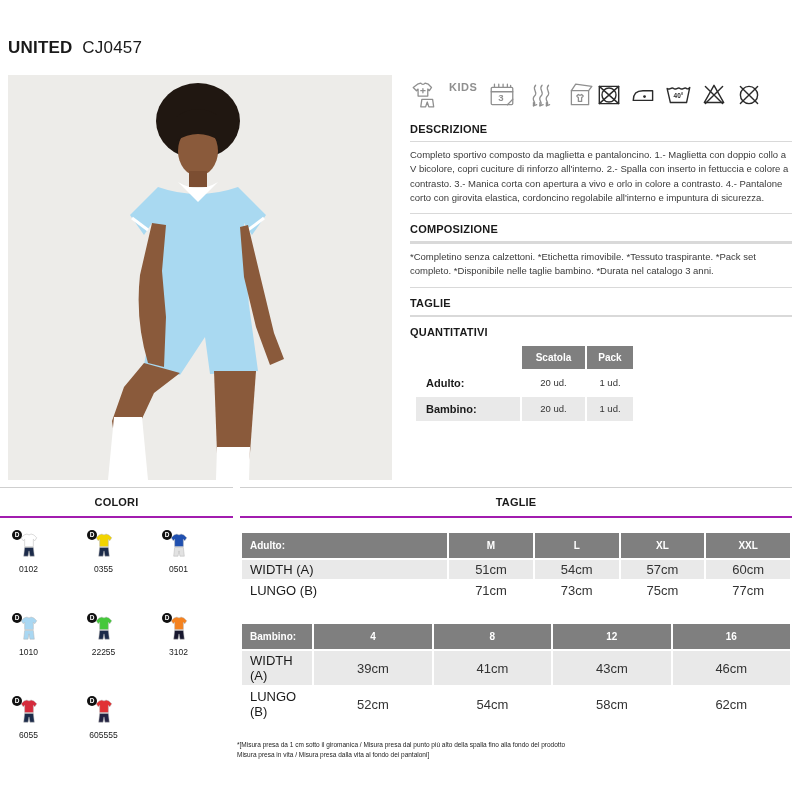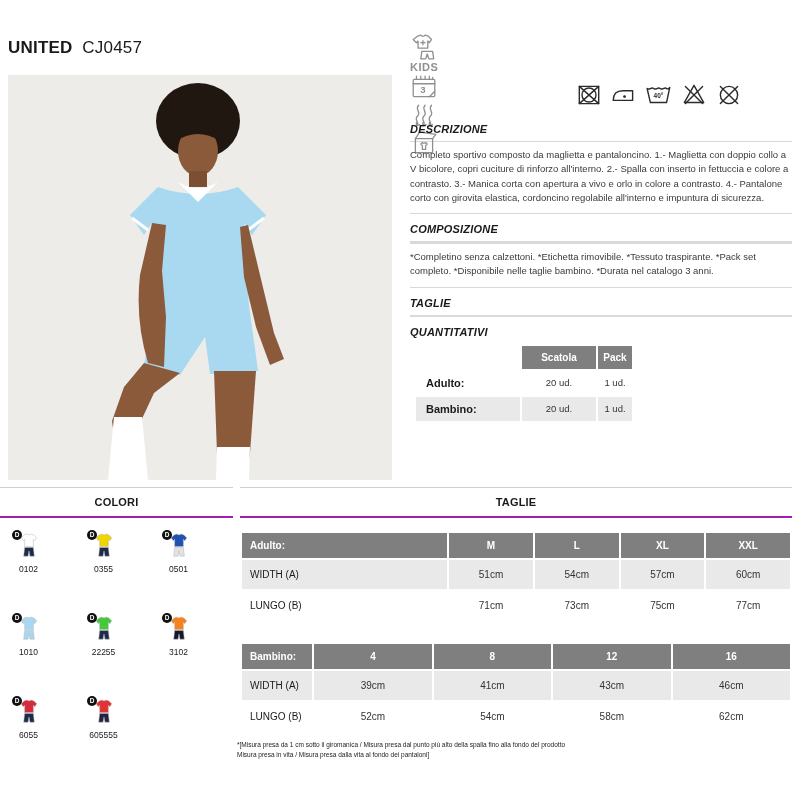--- a/index.html
+++ b/index.html
@@ -5,33 +5,33 @@
   html,body{margin:0;padding:0;}
   body{width:800px;height:800px;position:relative;background:#fff;color:#1a1a1a;
        font-family:"Liberation Sans", sans-serif;overflow:hidden;}
   .title{position:absolute;left:8px;top:38px;font-size:17px;letter-spacing:.2px;}
   .title .b{font-weight:bold;}
   .photo{position:absolute;left:8px;top:75px;width:384px;height:405px;}
 
   
   .right{position:absolute;left:410px;top:76px;width:382px;}
   .icons-row{display:flex;align-items:center;height:38px;margin-bottom:6px;}
-  .feat{display:flex;align-items:flex-start;color:#8f8f8f;flex-direction:column;}
+  .feat{display:flex;align-items:flex-start;gap:11px;color:#8f8f8f;}
   .kids{font-weight:bold;font-size:11px;color:#8f8f8f;letter-spacing:.5px;}
   .care{display:flex;align-items:center;gap:5px;margin-left:auto;margin-right:48px;}
   .rule{border-top:1px solid #d9d9d9;height:0;}
-  h3.sec{font-size:11px;font-weight:bold;margin:9px 0 6px;letter-spacing:.2px;font-style:italic;}
+  h3.sec{font-size:11px;font-weight:bold;margin:9px 0 6px;letter-spacing:.2px;}
   p.body{font-size:9.5px;line-height:1.5;color:#3a3a3a;margin:6px 0 8px;}
 
   
   table.qty{border-collapse:separate;border-spacing:2px;margin:4px 0 0 4px;}
   table.qty th{background:#7f7f7f;color:#fff;font-size:10px;font-weight:bold;
                text-align:center;padding:6px 0;}
-  table.qty th.sc{width:74px;}
-  table.qty th.pk{width:34px;}
+  table.qty th.sc{width:63px;}
+  table.qty th.pk{width:46px;}
   table.qty td{font-size:9.5px;color:#333;text-align:center;padding:6px 2px;}
   table.qty td.lbl{font-weight:bold;font-size:11px;color:#1a1a1a;text-align:left;
                    width:92px;padding-left:10px;}
   table.qty tr.shade td{background:#e9e9e9;}
 
   
   .bl{position:absolute;left:0;top:487px;width:233px;}
   .bar{border-top:1px solid #cfcfcf;border-bottom:2px solid #a21caf;text-align:center;
        font-weight:bold;font-size:11px;padding:8px 0;letter-spacing:.2px;}
   .swatches{display:flex;flex-wrap:wrap;padding:15px 2px 0 12px;column-gap:3px;row-gap:12px;gap:42px;}
@@ -41,21 +41,21 @@
          border-radius:50%;color:#fff;font-size:6.5px;line-height:10px;text-align:center;
          font-weight:bold;}
   .code{font-size:8.5px;margin-top:2px;color:#1a1a1a;}
 
   
   .br{position:absolute;left:240px;top:487px;width:552px;}
   table.size{width:100%;border-collapse:separate;border-spacing:2px;table-layout:fixed;margin-top:13px;}
   table.size th{background:#7f7f7f;color:#fff;font-size:10px;font-weight:bold;padding:7px 8px;}
   table.size th.lbl{text-align:left;}
   table.size th.c{text-align:center;padding:7px 0;}
-  table.size td{font-size:10px;color:#333;padding:9px 8px;}
+  table.size td{font-size:13px;color:#333;padding:2px 8px;}
   table.size td.lbl{color:#1a1a1a;}
   table.size td.c{text-align:center;}
   table.size tr.shade td{background:#e9e9e9;}
   table.kids-t{margin-top:20px;}
 
   .footnote{position:absolute;left:237px;top:740px;font-size:6.5px;line-height:1.55;color:#222;}
 
   svg.icn{display:block;}
   .icn .s{stroke:#8f8f8f;fill:none;stroke-width:1.2;stroke-linejoin:round;stroke-linecap:round;}
   .icn .k{stroke:#2b2b2b;fill:none;stroke-width:1.3;stroke-linejoin:round;stroke-linecap:round;}

